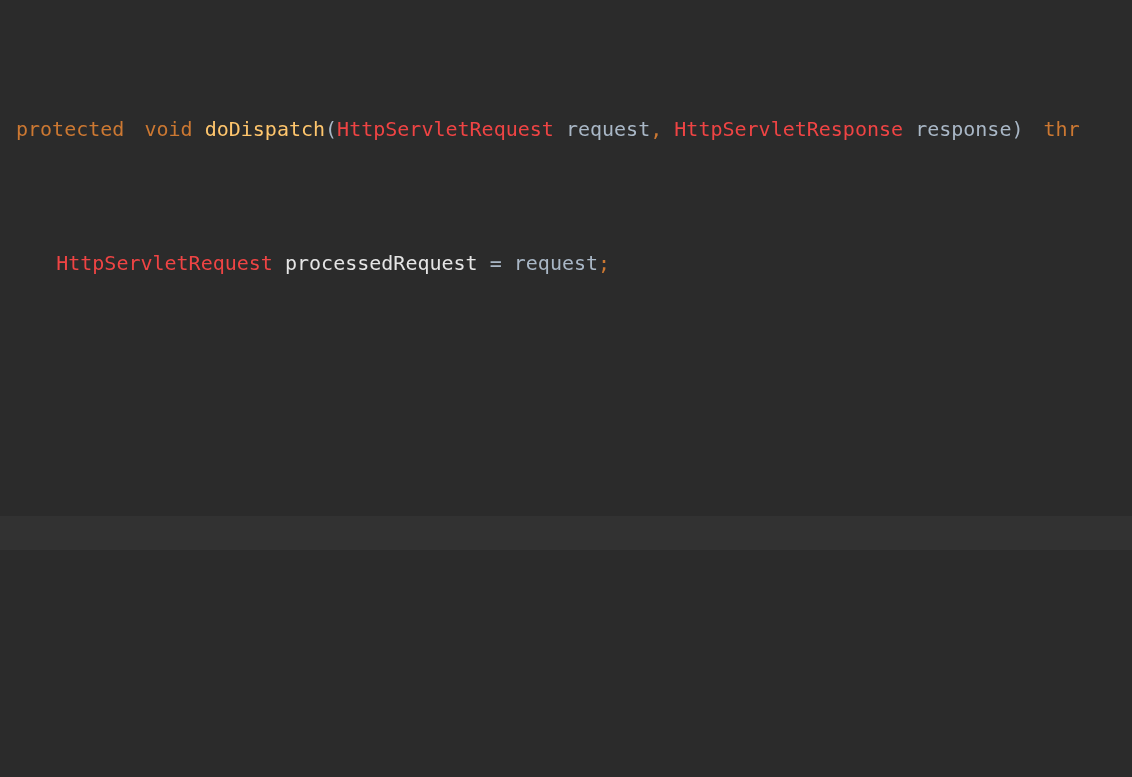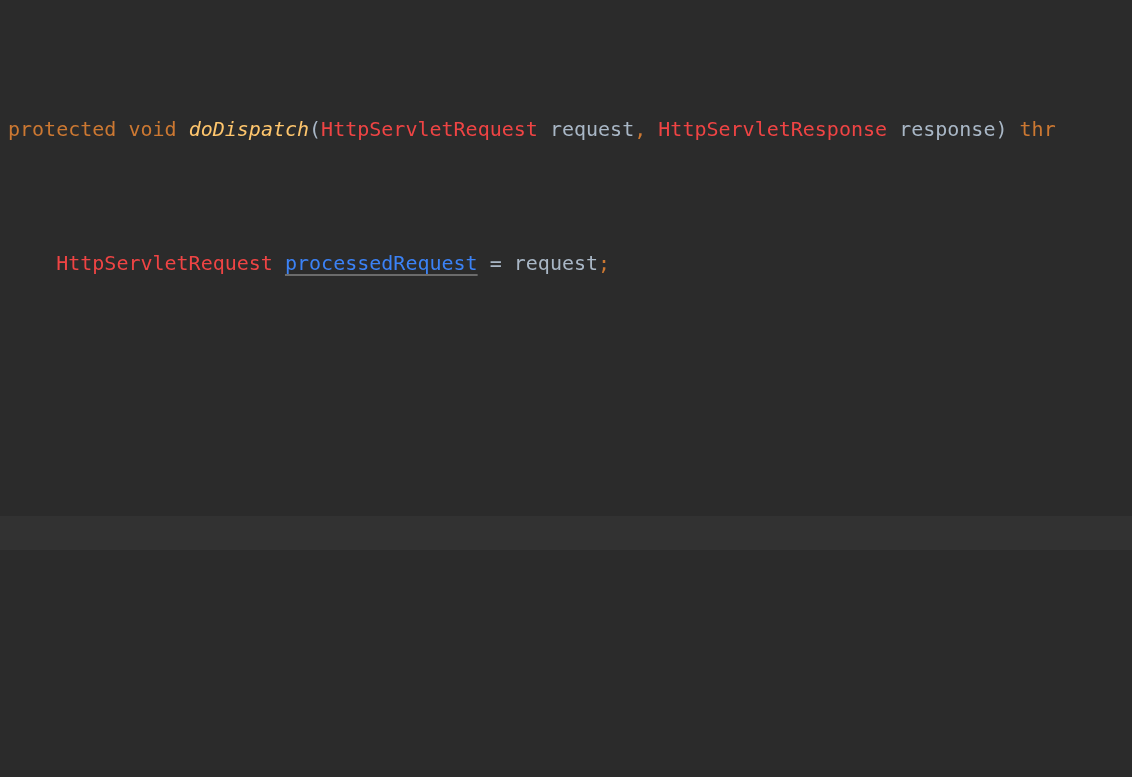--- a/index.html
+++ b/index.html
@@ -29,24 +29,24 @@
     left: 0;
     right: 0;
     height: 33.8px;
     background: #323232;
     z-index: 0;
   }
   .line > span {
     position: relative;
     z-index: 1;
   }
-  .kw   { color: #cc7832; }
+  .kw   { color: #cc7832; margin-left: 8px; }
   .type { color: #ef4444; }
-  .mdef { color: #ffc66d; font-style: italic; }
-  .var  { color: #3b82f6; text-decoration: underline; text-decoration-color: #6b6b6b; text-underline-offset: 4px; }
+  .mdef { color: #ffc66d; }
+  .var  { color: #e5e5e5; text-decoration-color: #6b6b6b; text-underline-offset: 4px; }
   .param{ color: #a9b7c6; }
   .op   { color: #a9b7c6; }
   .punct{ color: #cc7832; }
   .plain{ color: #a9b7c6; }
   .caret {
     position: absolute;
     left: 8px;
     top: 0;
     width: 2px;
     height: 24px;

